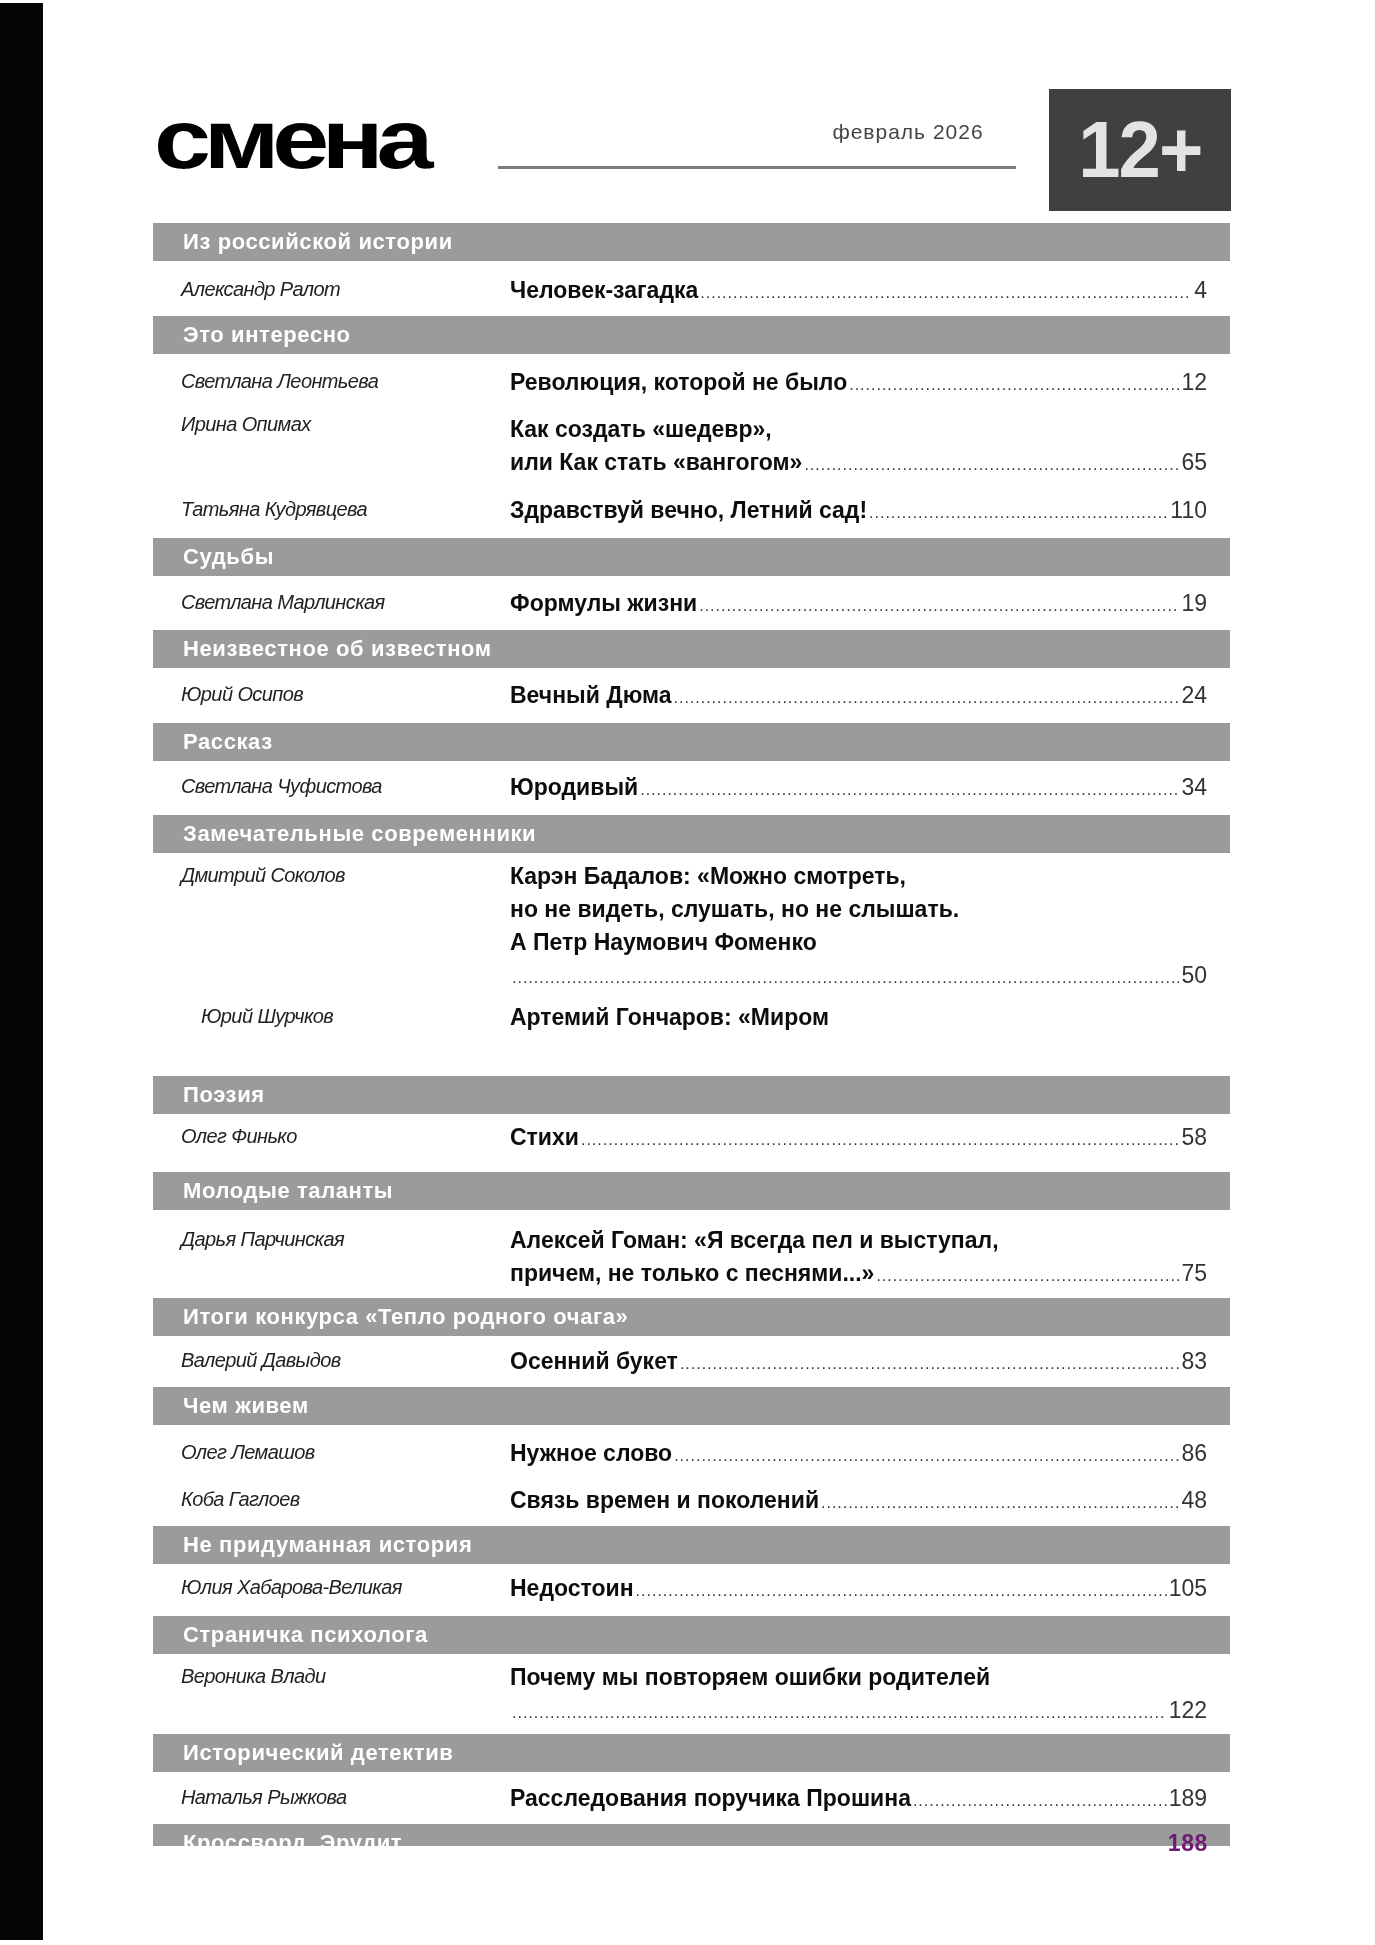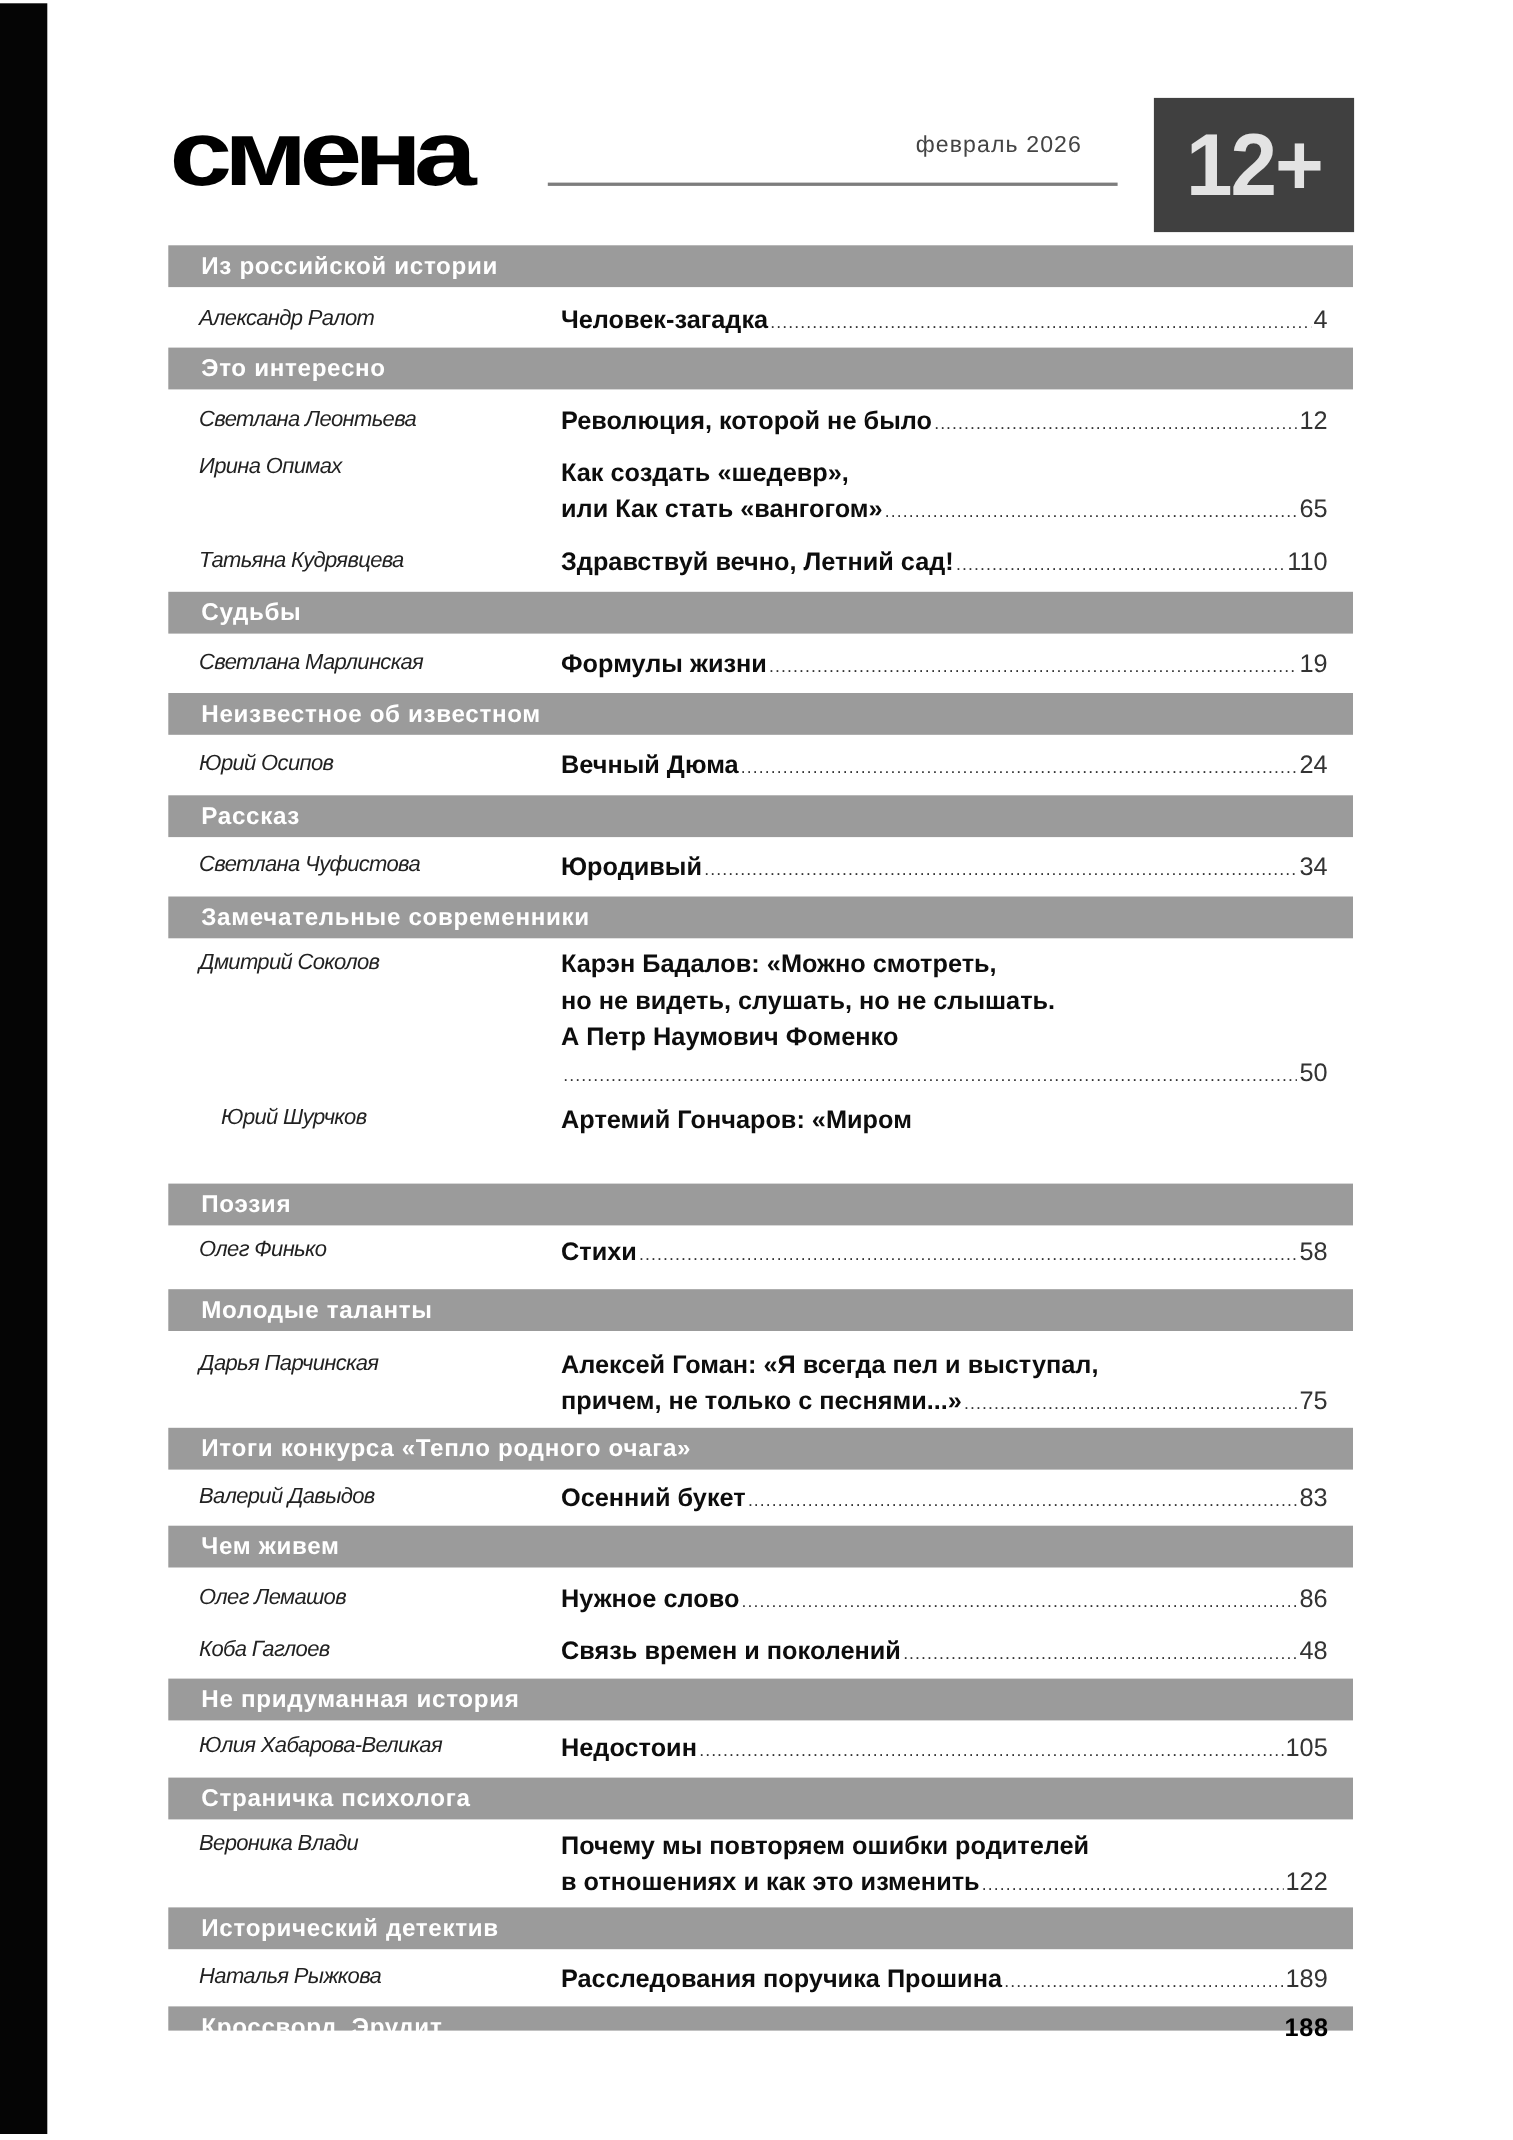--- a/index.html
+++ b/index.html
@@ -47,21 +47,21 @@
     flex: 1; overflow: hidden; margin: 0 2px; font-weight: 400; color: #333;
     font-size: 16px; letter-spacing: 1px;
   }
   .tline .dots::before { content: "......................................................................................................................................................................................................"; }
   .tline .page { font-weight: 400; font-size: 23px; color: #333; }
   .sec .dots-w {
     position: absolute; left: 360px; right: 54px; top: 0; overflow: hidden;
     white-space: nowrap; color: #fff; font-size: 18px; letter-spacing: 1px;
   }
   .sec .dots-w::before { content: "......................................................................................................................................................................................................"; }
-  .sec .page-w { position: absolute; right: 22px; top: 0; color: #000000; font-size: 23px; }
+  .sec .page-w { position: absolute; right: 22px; top: 0; color: #701a75; font-size: 23px; }
 </style>
 </head>
 <body>
 
 <div class="spine"></div>
 
 <div class="logo">смена</div>
 <div class="rule"></div>
 <div class="issue-date">февраль 2026</div>
 <div class="age-box">
@@ -243,21 +243,20 @@
       </div>
     </div>
     <div class="sec" style="top: 1616px;"><span>Страничка психолога</span></div>
     <div class="entry" style="top: 1661px;">
       <div class="author" style="top: 4px;">Вероника Влади</div>
       <div class="title" style="top: 0px;">
         <div class="tline">
           <span>Почему мы повторяем ошибки родителей</span>
         </div>
         <div class="tline">
-          <span>в отношениях и как это изменить</span>
           <span class="dots"></span>
           <span class="page">122</span>
         </div>
       </div>
     </div>
     <div class="sec" style="top: 1734px;"><span>Исторический детектив</span></div>
     <div class="entry" style="top: 1782px;">
       <div class="author" style="top: 4px;">Наталья Рыжкова</div>
       <div class="title" style="top: 0px;">
         <div class="tline">

